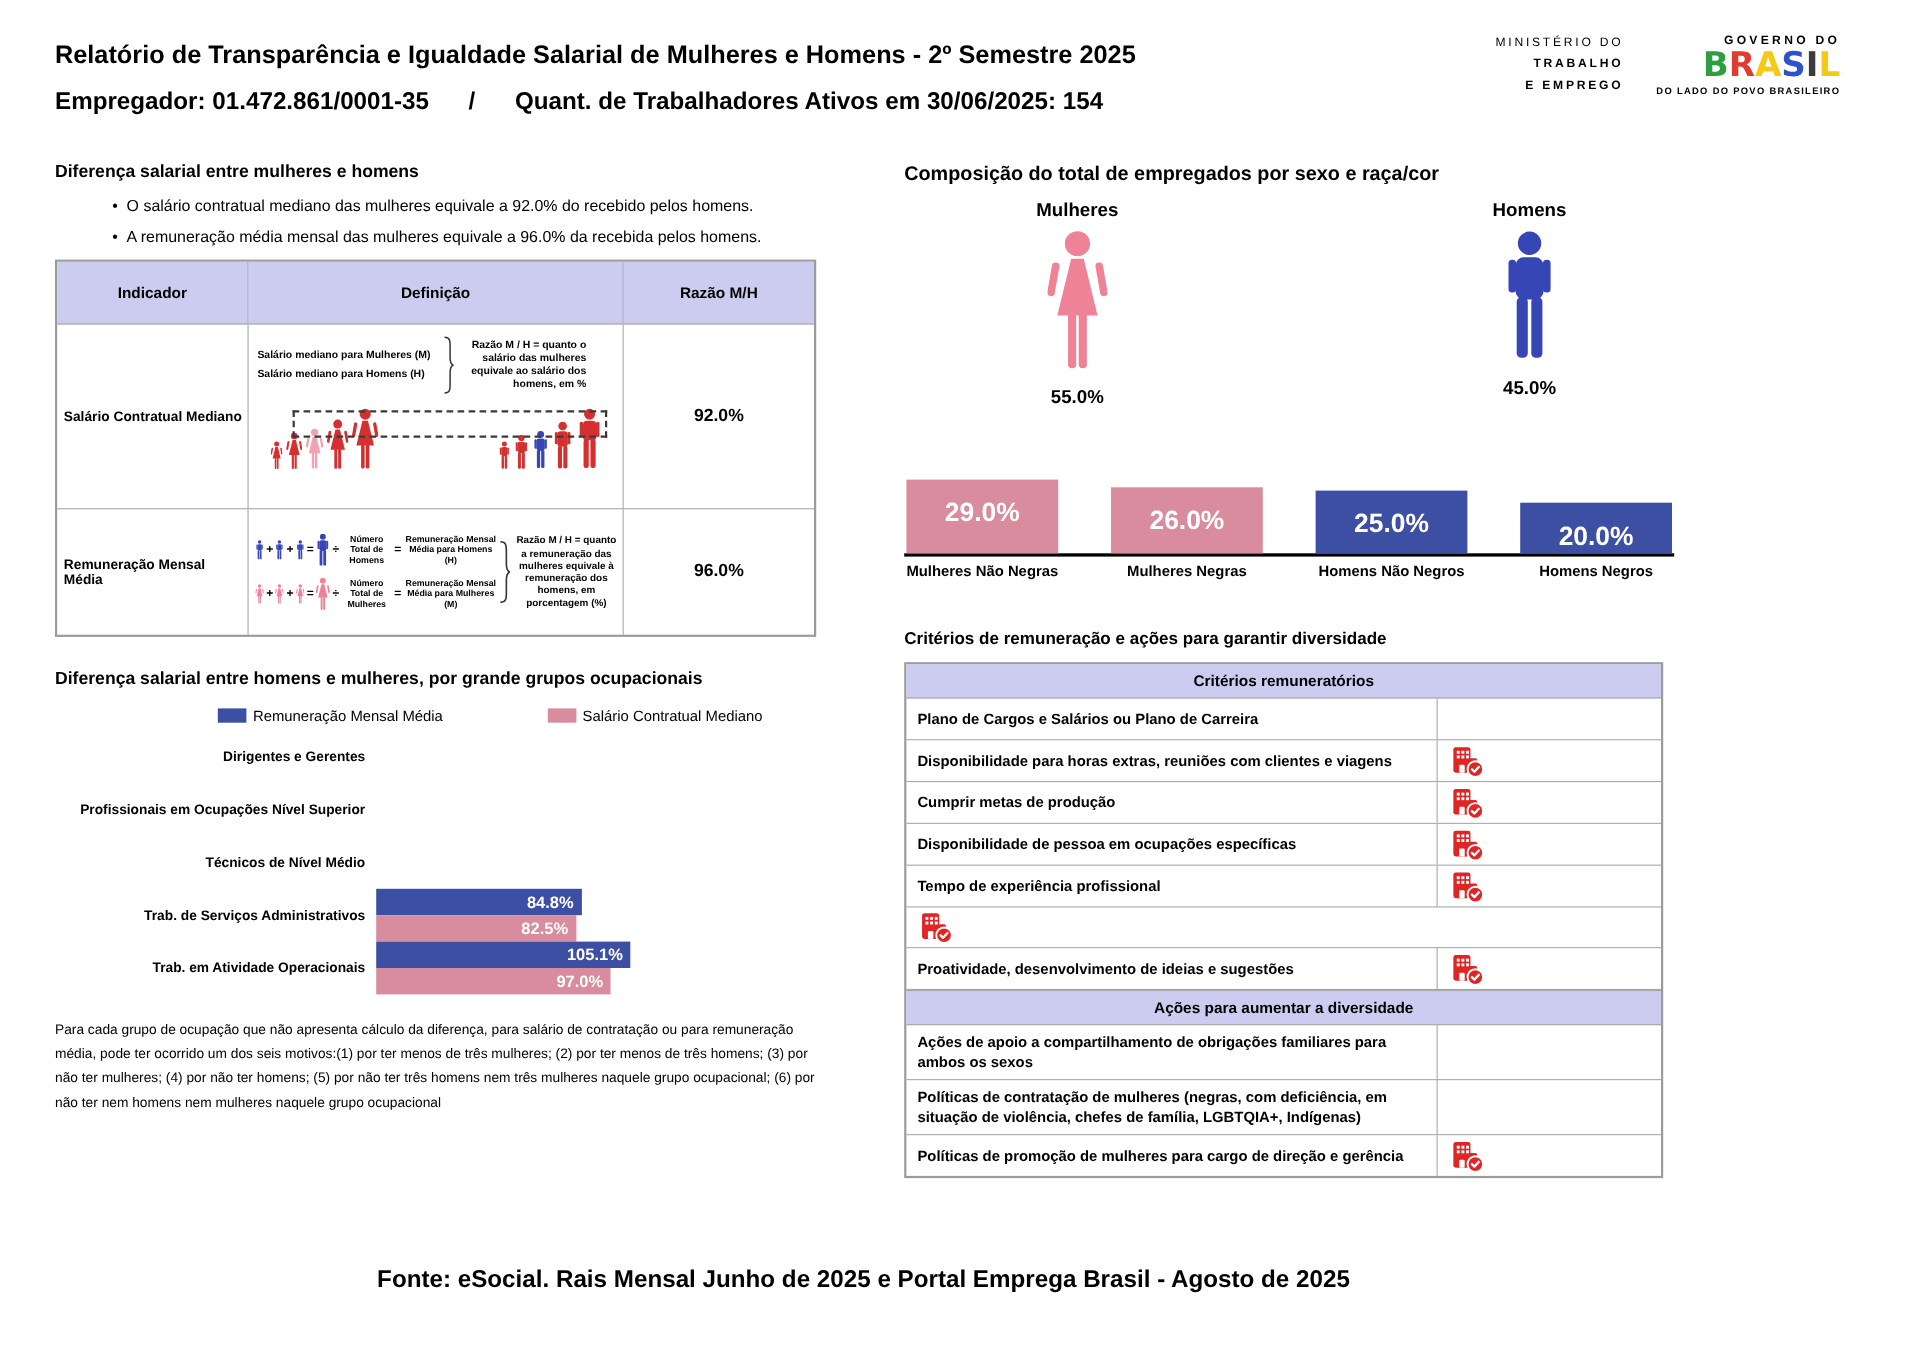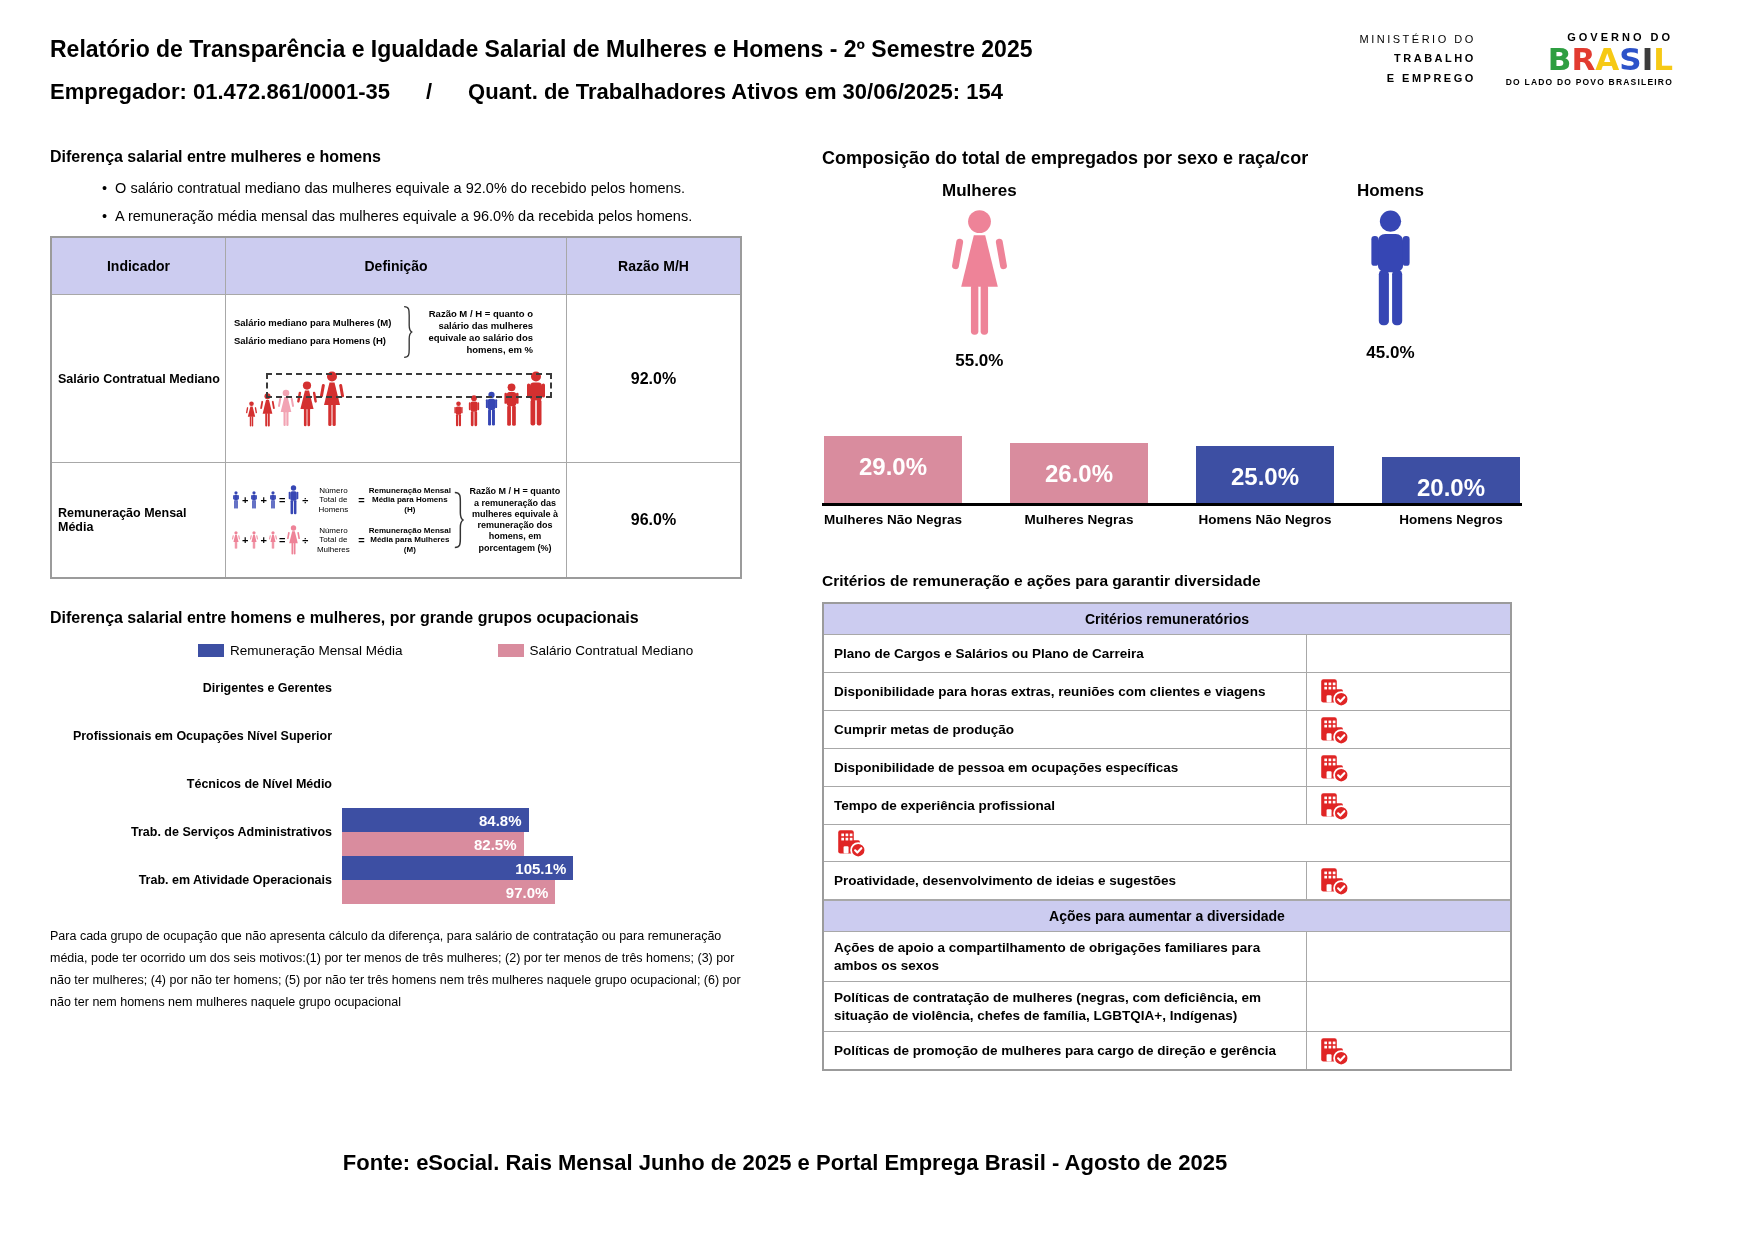--- a/index.html
+++ b/index.html
@@ -58,21 +58,21 @@
   .def1-note{width:116px;font-size:9.5px;font-weight:bold;text-align:right;line-height:1.25;margin-left:4px;}
   .figs{position:relative;display:flex;justify-content:space-between;align-items:flex-end;margin-top:8px;padding:0 12px;height:60px;}
   .fig-group{display:flex;align-items:flex-end;gap:3px;}
   .dash-box{position:absolute;left:32px;right:8px;top:6px;height:25px;border:2px dashed #3a3a3a;}
 
   
   .def2{display:flex;align-items:center;height:100%;padding:4px 2px 4px 6px;}
   .def2-eqs{display:flex;flex-direction:column;gap:10px;}
   .eq{display:flex;align-items:center;gap:1px;}
   .op{font-size:11px;font-weight:800;margin:0 1px;}
-  .eq-div{width:46px;font-size:8px;font-weight:normal;text-align:center;line-height:1.15;}
+  .eq-div{width:46px;font-size:8px;font-weight:bold;text-align:center;line-height:1.15;}
   .eq-res{width:86px;font-size:8px;font-weight:bold;text-align:center;line-height:1.15;}
   .def2-note{width:102px;font-size:9px;font-weight:bold;text-align:center;line-height:1.25;margin-left:2px;}
 
   
   .occ-head{margin-top:30px;}
   .occ-sub{font-size:14px;line-height:2.15;margin-top:8px;}
   .legend{display:flex;gap:95px;margin:16px 0 6px 148px;}
   .legend-item{display:flex;align-items:center;gap:6px;font-size:13.5px;}
   .legend-swatch{width:26px;height:13px;}
   .occ-chart{margin-top:4px;}

